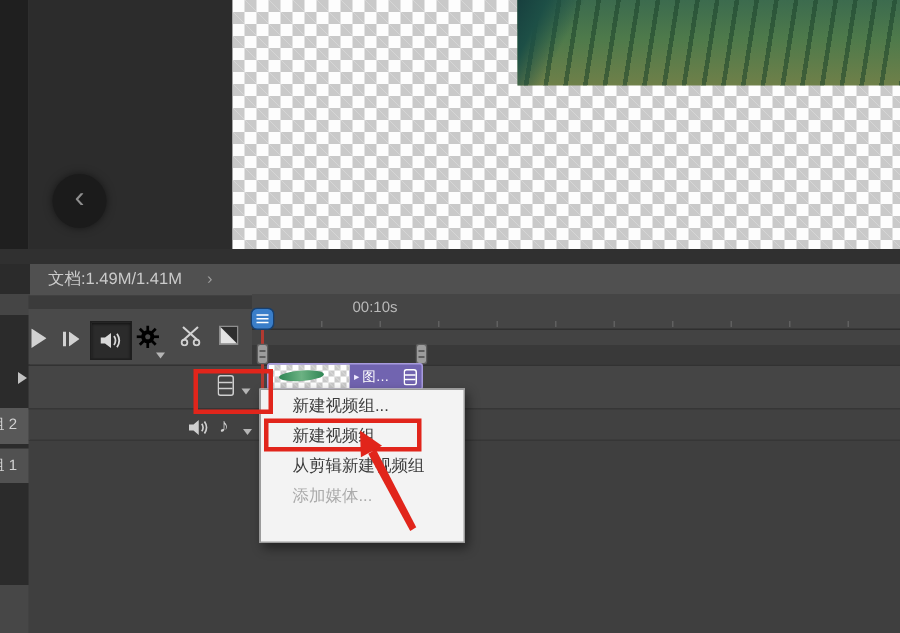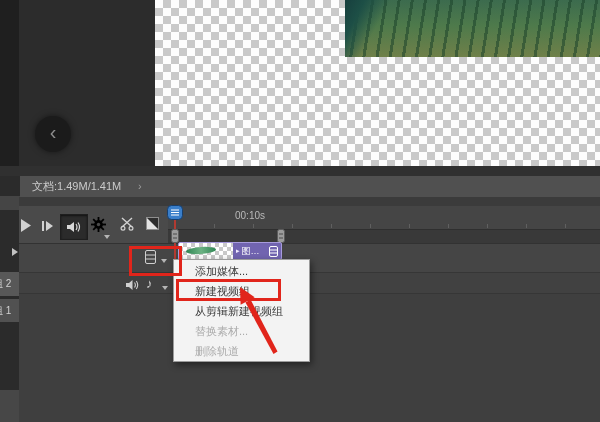--- a/index.html
+++ b/index.html
@@ -33,21 +33,21 @@
   .lc-block-a{left:0;top:20px;width:20px;height:14px;background:#454545;}
   .group-row{left:0;width:20px;overflow:hidden;color:#d2d2d2;font-size:10px;
     white-space:nowrap;}
   .group-row span{display:inline-block;margin-left:-7px;}
   .row-g2{top:96px;height:24px;line-height:24px;background:#585858;}
   .row-g1{top:123px;height:23px;line-height:23px;background:#515151;}
   .lc-block-b{left:0;top:214px;width:20px;height:32px;background:#474747;}
   
   .tl-top-band{left:19px;top:197px;width:581px;height:9px;background:#3b3b3b;}
   .tl-controls{left:19px;top:206px;width:149px;height:37px;background:#4a4a4a;}
-  .tl-ruler{left:168px;top:206px;width:432px;height:23px;background:#454545;
+  .tl-ruler{left:168px;top:196px;width:432px;height:23px;background:#454545;
     border-bottom:1px solid #2f2f2f;text-align:center;}
   .ruler-label{left:67px;top:4px;color:#b9b9b9;font-size:10px;}
   .tick{position:absolute;top:18px;width:1px;height:4px;background:#606060;}
   .workarea{left:168px;top:230px;width:432px;height:13px;background:#393939;}
   .tl-border{left:19px;top:243px;width:581px;height:1px;background:#323232;}
   .track-video{left:19px;top:244px;width:581px;height:28px;background:#454545;}
   .track-audio{left:19px;top:272px;width:581px;height:21px;background:#414141;}
   .track-sep1{left:19px;top:272px;width:581px;height:1px;background:#363636;}
   .track-sep2{left:19px;top:293px;width:581px;height:1px;background:#363636;}
   .tl-lower{left:19px;top:294px;width:581px;height:128px;background:#3f3f3f;}
@@ -238,25 +238,24 @@
       <span>图…</span>
       <svg width="9" height="11" style="position:absolute;right:3px;top:2.5px;">
         <rect x="0.5" y="0.5" width="8" height="10" rx="1.5" stroke="#fff" fill="none"></rect>
         <line x1="1" y1="4" x2="8" y2="4" stroke="#fff"></line>
         <line x1="1" y1="7" x2="8" y2="7" stroke="#fff"></line>
       </svg>
     </div>
   </div>
 
   <div class="abs menu">
-    <div class="menu-item">添加媒体...</div>
+    <div class="menu-item">新建视频组...</div>
     <div class="menu-item">新建视频组</div>
     <div class="menu-item">从剪辑新建视频组</div>
-    <div class="menu-item disabled">替换素材...</div>
-    <div class="menu-item disabled">删除轨道</div>
+    <div class="menu-item disabled">添加媒体...</div>
   </div>
 
   <div class="abs anno red-box box1"></div>
   <div class="abs anno red-box box2"></div>
   <svg class="abs anno" style="left:0;top:0;" width="600" height="422">
     <polygon points="240,287 240.6,304.8 254.7,297.2" fill="#e1251b"></polygon>
     <polygon points="245.5,302.5 250.5,299.5 277.5,351.5 273.5,354" fill="#e1251b"></polygon>
   </svg>
 
 </div>

